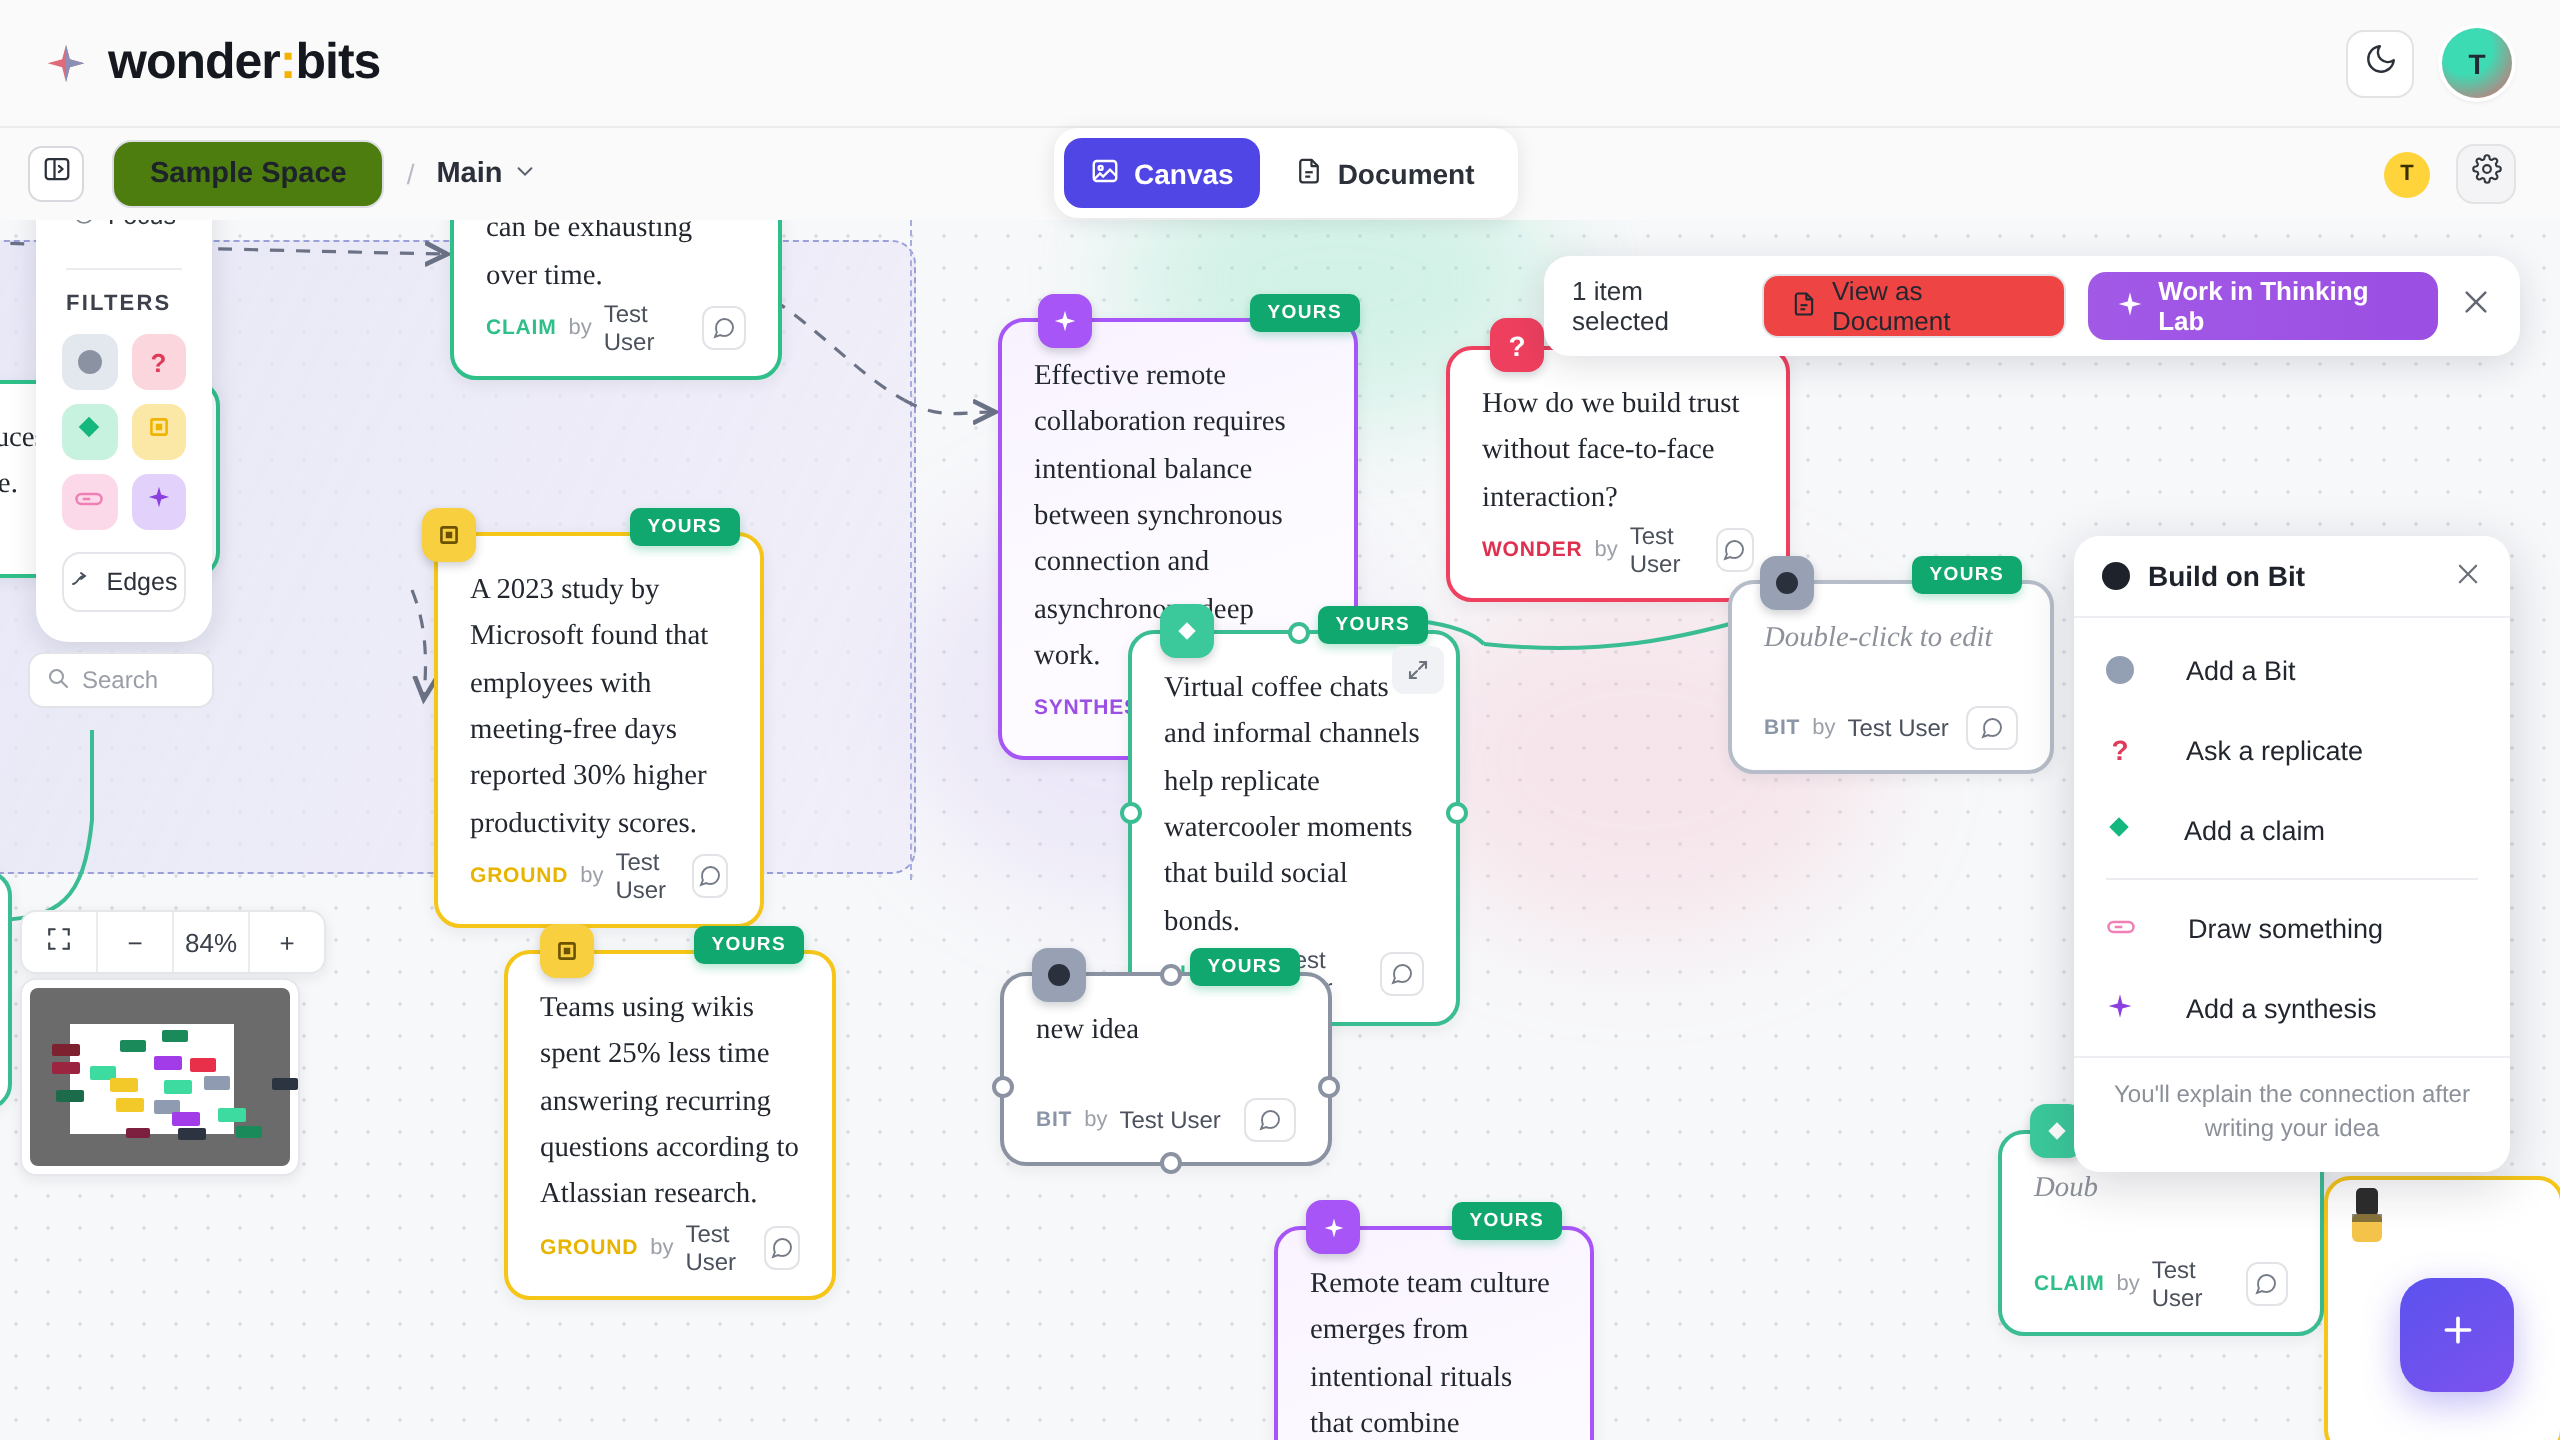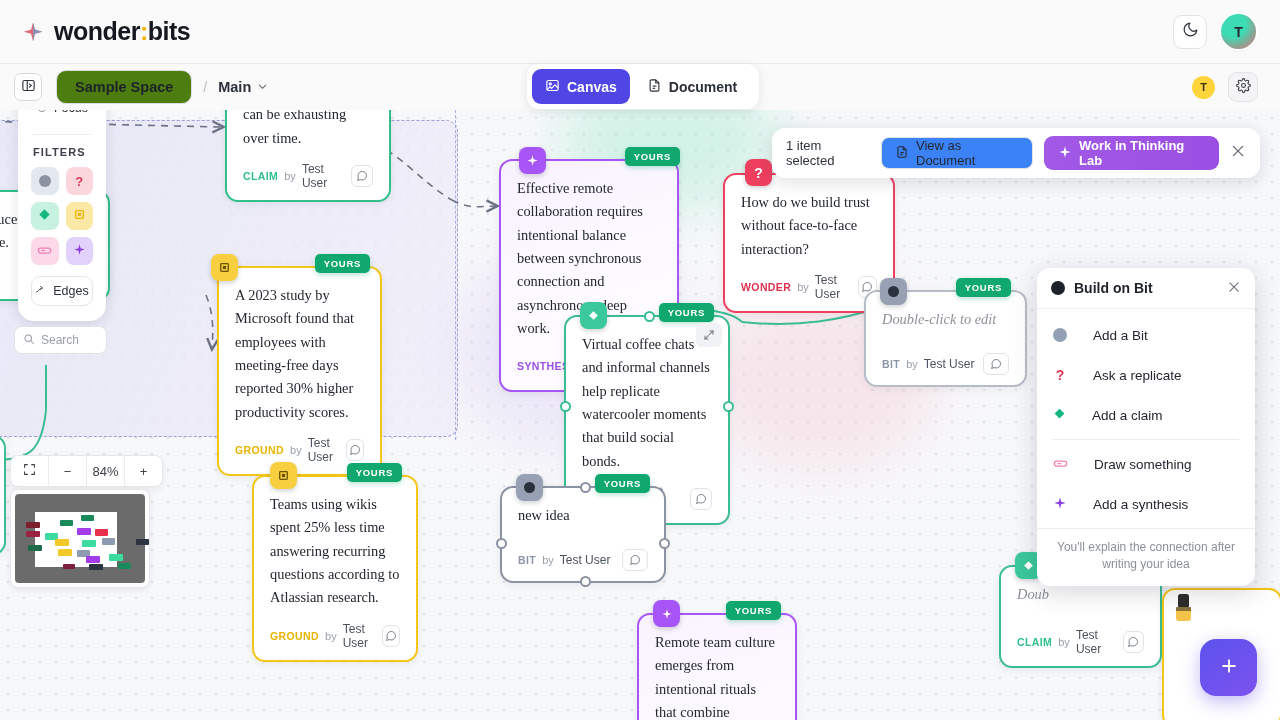--- a/index.html
+++ b/index.html
@@ -90,21 +90,21 @@
   .card {
     position:absolute; background:#fff; border-radius:13px;
     border:2px solid #ccc; box-shadow:0 2px 8px rgba(25,30,45,.07);
     padding:16px 16px 10px 16px;
   }
   .card .body {
     font-family:"Liberation Serif", serif; font-size:14.4px; line-height:1.62; color:#23272f;
   }
   .card .body.ph { font-style:italic; color:#8d9199; }
   .card .foot {
-    display:flex; align-items:center; gap:6px; margin-top:12px;
+    display:flex; align-items:center; gap:6px; 
     font-size:10.5px; letter-spacing:.4px;
   }
   .card .kind { font-weight:700; }
   .card .by { color:#9ba0a9; font-size:11px; letter-spacing:0; }
   .card .author { color:#4c525d; font-size:12px; letter-spacing:0; }
   .cmt {
     margin-left:auto; width:26px; height:22px; border:1px solid #e2e3e7; border-radius:6px;
     background:#fff; display:flex; align-items:center; justify-content:center;
   }
   .badge-type {
@@ -172,21 +172,21 @@
   .mm-r { position:absolute; border-radius:1px; }
 
   
   #seltoolbar {
     position:absolute; left:772px; top:128px; width:488px; height:50px;
     background:#fff; border-radius:13px; box-shadow:0 4px 18px rgba(25,30,50,.14);
     display:flex; align-items:center; padding:0 14px; gap:11px; z-index:45;
   }
   #sel-count { font-size:13px; color:#2d323b; font-weight:500; }
   #view-doc-btn {
-    height:32px; border:1px solid #e1e2e7; border-radius:8px; background:#3b82f6;
+    height:32px; border:1px solid #e1e2e7; border-radius:8px; background:#ef4444;
     display:flex; align-items:center; gap:7px; padding:0 13px; font-size:13px; color:#23272f;
   }
   #lab-btn {
     height:34px; border-radius:9px; padding:0 14px;
     background:linear-gradient(90deg,#a259e6,#9b4fe3);
     color:#fff; font-size:13px; font-weight:600;
     display:flex; align-items:center; gap:7px;
   }
   #sel-close { margin-left:auto; color:#636873; display:flex; align-items:center; }
 

